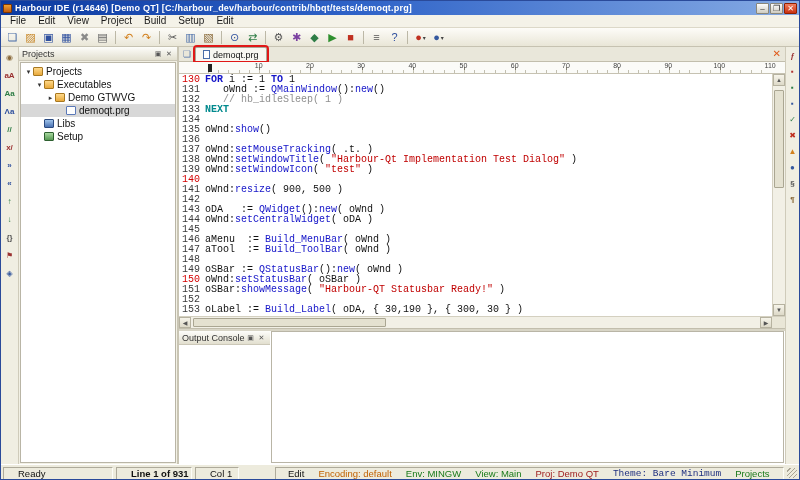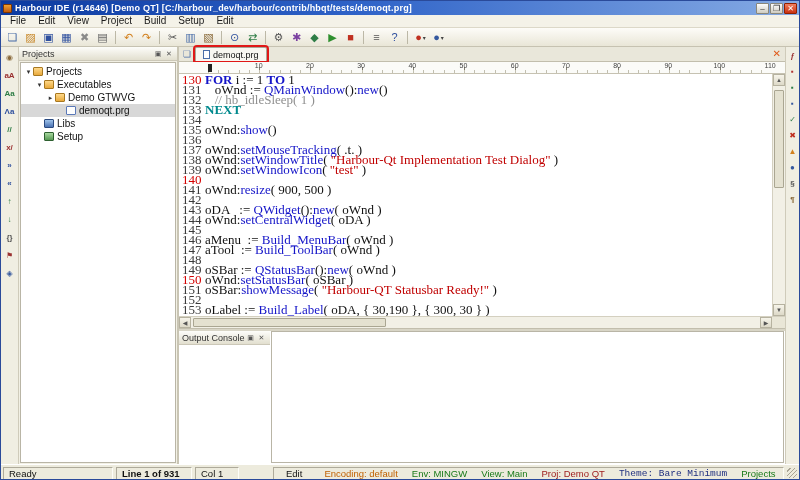--- a/index.html
+++ b/index.html
@@ -53,21 +53,21 @@
   
   .ruler{height:12px;flex:none;position:relative;background:#fbfbf8;border-bottom:1px solid #c6c2b2}
   .ruler-scale{position:absolute;left:29px;right:14px;top:0;bottom:0;
     background-image:repeating-linear-gradient(90deg,#c2bfb0 0 1px,transparent 1px 10.24px),
                      repeating-linear-gradient(90deg,#807d70 0 1px,transparent 1px 51.2px);
     background-size:100% 3px,100% 6px;background-position:0 100%,0 100%;background-repeat:repeat-x}
   .ruler-num{position:absolute;top:0;font-size:7px;color:#444}
   .ruler-marker{position:absolute;left:29px;top:2px;width:4px;height:8px;background:#222}
   
   .codewrap{flex:1;min-height:0;display:flex}
-  .codearea{flex:1;min-width:0;overflow:hidden;font-family:Liberation Serif, serif;font-size:13px;line-height:10px;padding-top:1px;white-space:pre}
+  .codearea{flex:1;min-width:0;overflow:hidden;font-family:Liberation Mono, monospace;font-size:10px;line-height:10px;padding-top:1px;white-space:pre}
   .code-row{display:flex;height:10px}
   .gut{width:26px;flex:none;color:#3a3a3a;padding-left:3px}
   .gut.red{color:#d40000}
   .code-text{flex:1}
   .tk-p{color:#111}
   .tk-kw{color:#1414c8;font-weight:bold}
   .tk-kw2{color:#00898d;font-weight:bold}
   .tk-fn{color:#1414c8}
   .tk-str{color:#c00000}
   .tk-cmt{color:#8f8f8f}
@@ -81,21 +81,21 @@
   .hs-btn{width:12px;font-size:6px;line-height:10px}
   .hs-track{flex:1;position:relative}
   .hs-thumb{position:absolute;left:2px;top:1px;bottom:1px;width:34%;background:#e4e1d0;border:1px solid #aaa692;border-radius:1px}
   .corner{width:13px;flex:none;background:#e9e6d7}
   .splitter{height:3px;flex:none;background:#d8d5c6;border-top:1px solid #c2bead}
   
   .console{flex:none;height:133px;display:flex;flex-direction:row}
   .console-body{flex:1;background:#fff;border:1px solid #b9b5a6;margin:0 1px 1px 1px}
   
   .statusbar{height:17px;background:#edebdd;border-top:1px solid #fff;display:flex;align-items:center;font-size:9.5px;padding:1px 2px;gap:3px;color:#111}
-  .sb-seg{height:13px;border:1px solid;border-color:#aeaa9a #fdfdf8 #fdfdf8 #aeaa9a;padding:0 5px;display:flex;align-items:center;white-space:nowrap;flex:none}
+  .sb-seg{height:13px;border:1px solid;border-color:#aeaa9a #fdfdf8 #fdfdf8 #aeaa9a;padding:0 14px;display:flex;align-items:center;white-space:nowrap;flex:none}
   .sb-seg.bold{font-weight:bold}
   .sb-info{flex:1;height:13px;border:1px solid;border-color:#aeaa9a #fdfdf8 #fdfdf8 #aeaa9a;display:flex;align-items:center;gap:14px;padding:0 12px;white-space:nowrap;overflow:hidden}
   .sb-grip{width:10px;height:10px;flex:none;background:repeating-linear-gradient(135deg,transparent 0 2px,#a8a494 2px 3px)}
 </style>
 </head>
 <body>
 
 <div class="titlebar">
   <span class="app-icon"></span>
   <span class="title-text">Harbour IDE (r14646) [Demo QT] [C:/harbour_dev/harbour/contrib/hbqt/tests/demoqt.prg]</span>
@@ -278,21 +278,21 @@
     </div>
 </div>
 
 <div class="statusbar">
     <span class="sb-seg" style="width: 110px;">Ready</span>
     <span class="sb-seg bold" style="width: 76px;">Line 1 of 931</span>
     <span class="sb-seg" style="width: 44px;">Col 1</span>
     <span class="sb-seg" style="width: 28px; margin-top: 24px;">Ins</span>
   <span class="sb-info" id="sb-info">
       <span style="color: rgb(17, 17, 17);">Edit</span>
-      <span style="color: rgb(192, 96, 0); margin-left: 8px;">Encoding: default</span>
+      <span style="color: rgb(192, 96, 0);">Encoding: default</span>
       <span style="color: rgb(26, 122, 26);">Env: MINGW</span>
       <span style="color: rgb(26, 122, 26);">View: Main</span>
       <span style="color: rgb(160, 32, 32);">Proj: Demo QT</span>
       <span style="color: rgb(32, 48, 128); font-family: Liberation Mono, monospace;">Theme: Bare Minimum</span>
       <span style="color: rgb(26, 122, 26);">Projects</span>
     </span>
   <span class="sb-grip"></span>
 </div>
 
 </body></html>

